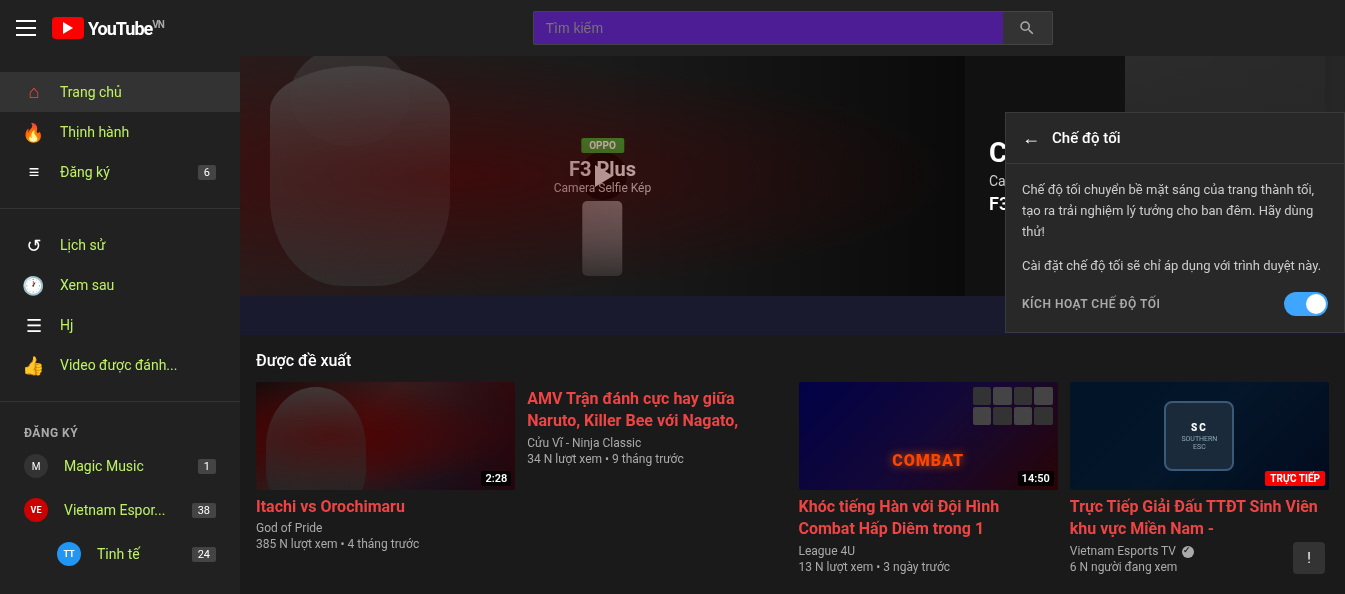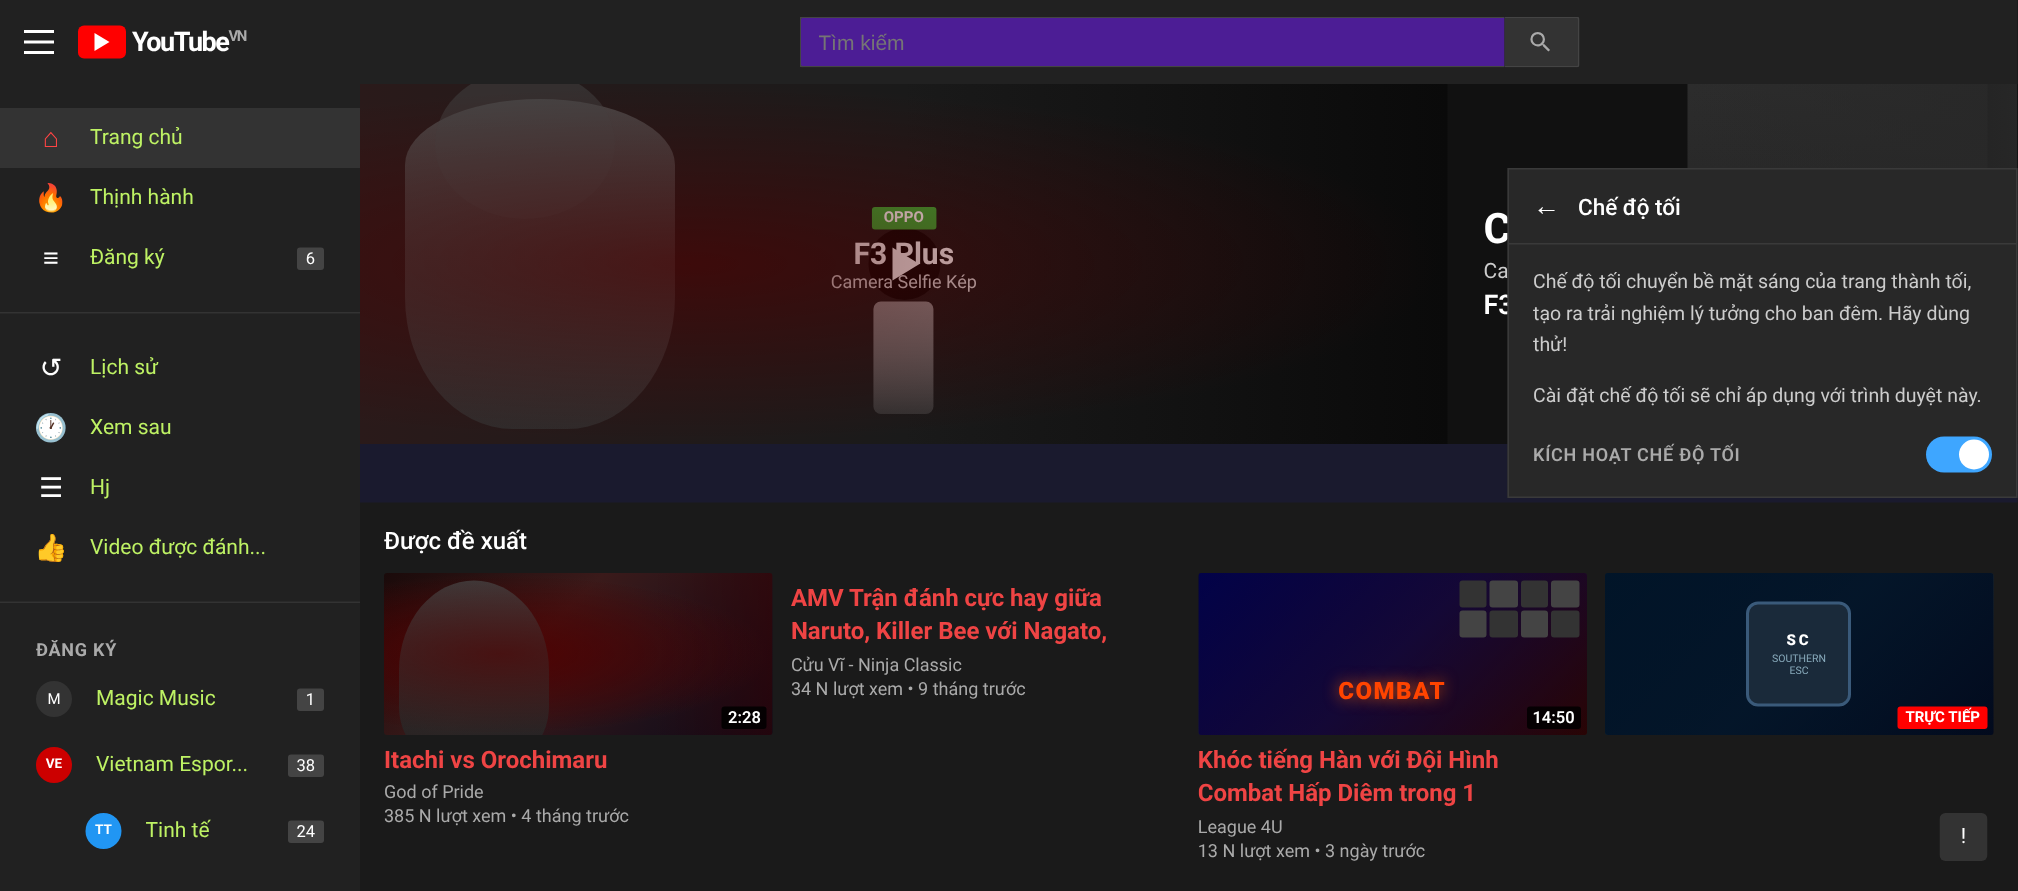--- a/index.html
+++ b/index.html
@@ -638,20 +638,28 @@
           <div class="video-thumb thumb-esports">
             <div style="position:absolute;inset:0;background:linear-gradient(135deg,rgba(0,20,40,0.9),rgba(0,10,30,0.8));"></div>
 
             <div style="position:absolute;top:50%;left:50%;transform:translate(-50%,-50%);width:70px;height:70px;background:#1a2a3a;border-radius:8px;display:flex;flex-direction:column;align-items:center;justify-content:center;border:2px solid #3a5a7a;">
               <div style="font-size:10px;font-weight:900;color:#fff;letter-spacing:2px;">SC</div>
               <div style="font-size:7px;color:#8ab;margin-top:2px;">SOUTHERN</div>
               <div style="font-size:7px;color:#8ab;">ESC</div>
             </div>
             <span class="live-badge">TRỰC TIẾP</span>
           </div>
+          <div class="video-info">
+            <div class="video-title">Trực Tiếp Giải Đấu TTĐT Sinh Viên khu vực Miền Nam -</div>
+            <div class="video-channel">
+              <span>Vietnam Esports TV</span>
+              <span class="verified-icon"></span>
+            </div>
+            <div class="video-meta">6 N người đang xem</div>
+          </div>
         </div>
 
       </div>
     </div>
 
     <div class="dark-mode-dropdown">
       <div class="dropdown-header">
         <div class="back-arrow">←</div>
         <span class="dropdown-title">Chế độ tối</span>
       </div>

